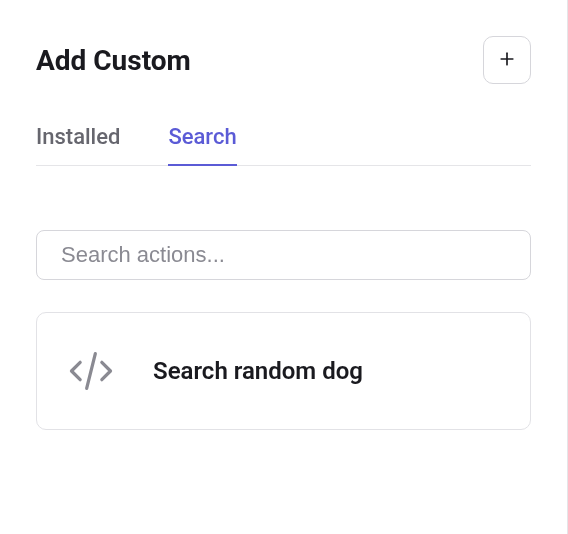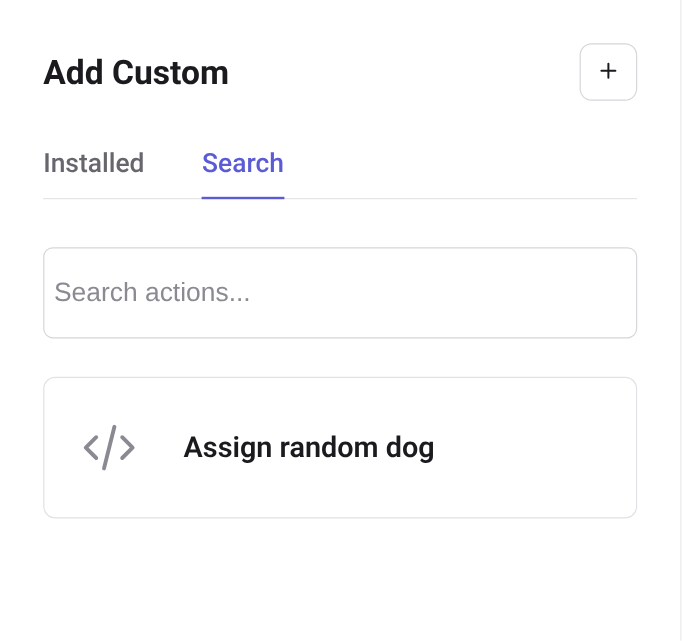--- a/index.html
+++ b/index.html
@@ -66,28 +66,29 @@
       content: "";
       position: absolute;
       bottom: -1px;
       left: 0;
       right: 0;
       height: 2px;
       background: #5b5bd6;
     }
     .search-input {
       width: 100%;
-      height: 76px;
+      height: 50px;
       border: 1px solid #d6d6db;
       border-radius: 8px;
-      padding: 0 8px;
+      padding: 0 24px;
       font-size: 22px;
       color: #1a1a1f;
       outline: none;
       margin-bottom: 32px;
+      margin-top: 24px;
     }
     .search-input::placeholder {
       color: #8a8a92;
     }
     .action-item {
       width: 100%;
       border: 1px solid #e2e2e6;
       border-radius: 10px;
       padding: 32px 28px;
       display: flex;
@@ -138,15 +139,15 @@
   <input type="text" class="search-input" placeholder="Search actions..." style="">
 
   <div class="action-item">
     <span class="action-icon">
       <svg viewBox="0 0 24 24" fill="none" stroke="#8a8a92" stroke-width="1.5" stroke-linecap="round" stroke-linejoin="round">
         <polyline points="7 8 3 12 7 16"></polyline>
         <polyline points="17 8 21 12 17 16"></polyline>
         <line x1="14" y1="4" x2="10" y2="20"></line>
       </svg>
     </span>
-    <span class="action-label">Assign random dog</span>
+    <span class="action-label">Search random dog</span>
   </div>
 </div>
 
 </body></html>

